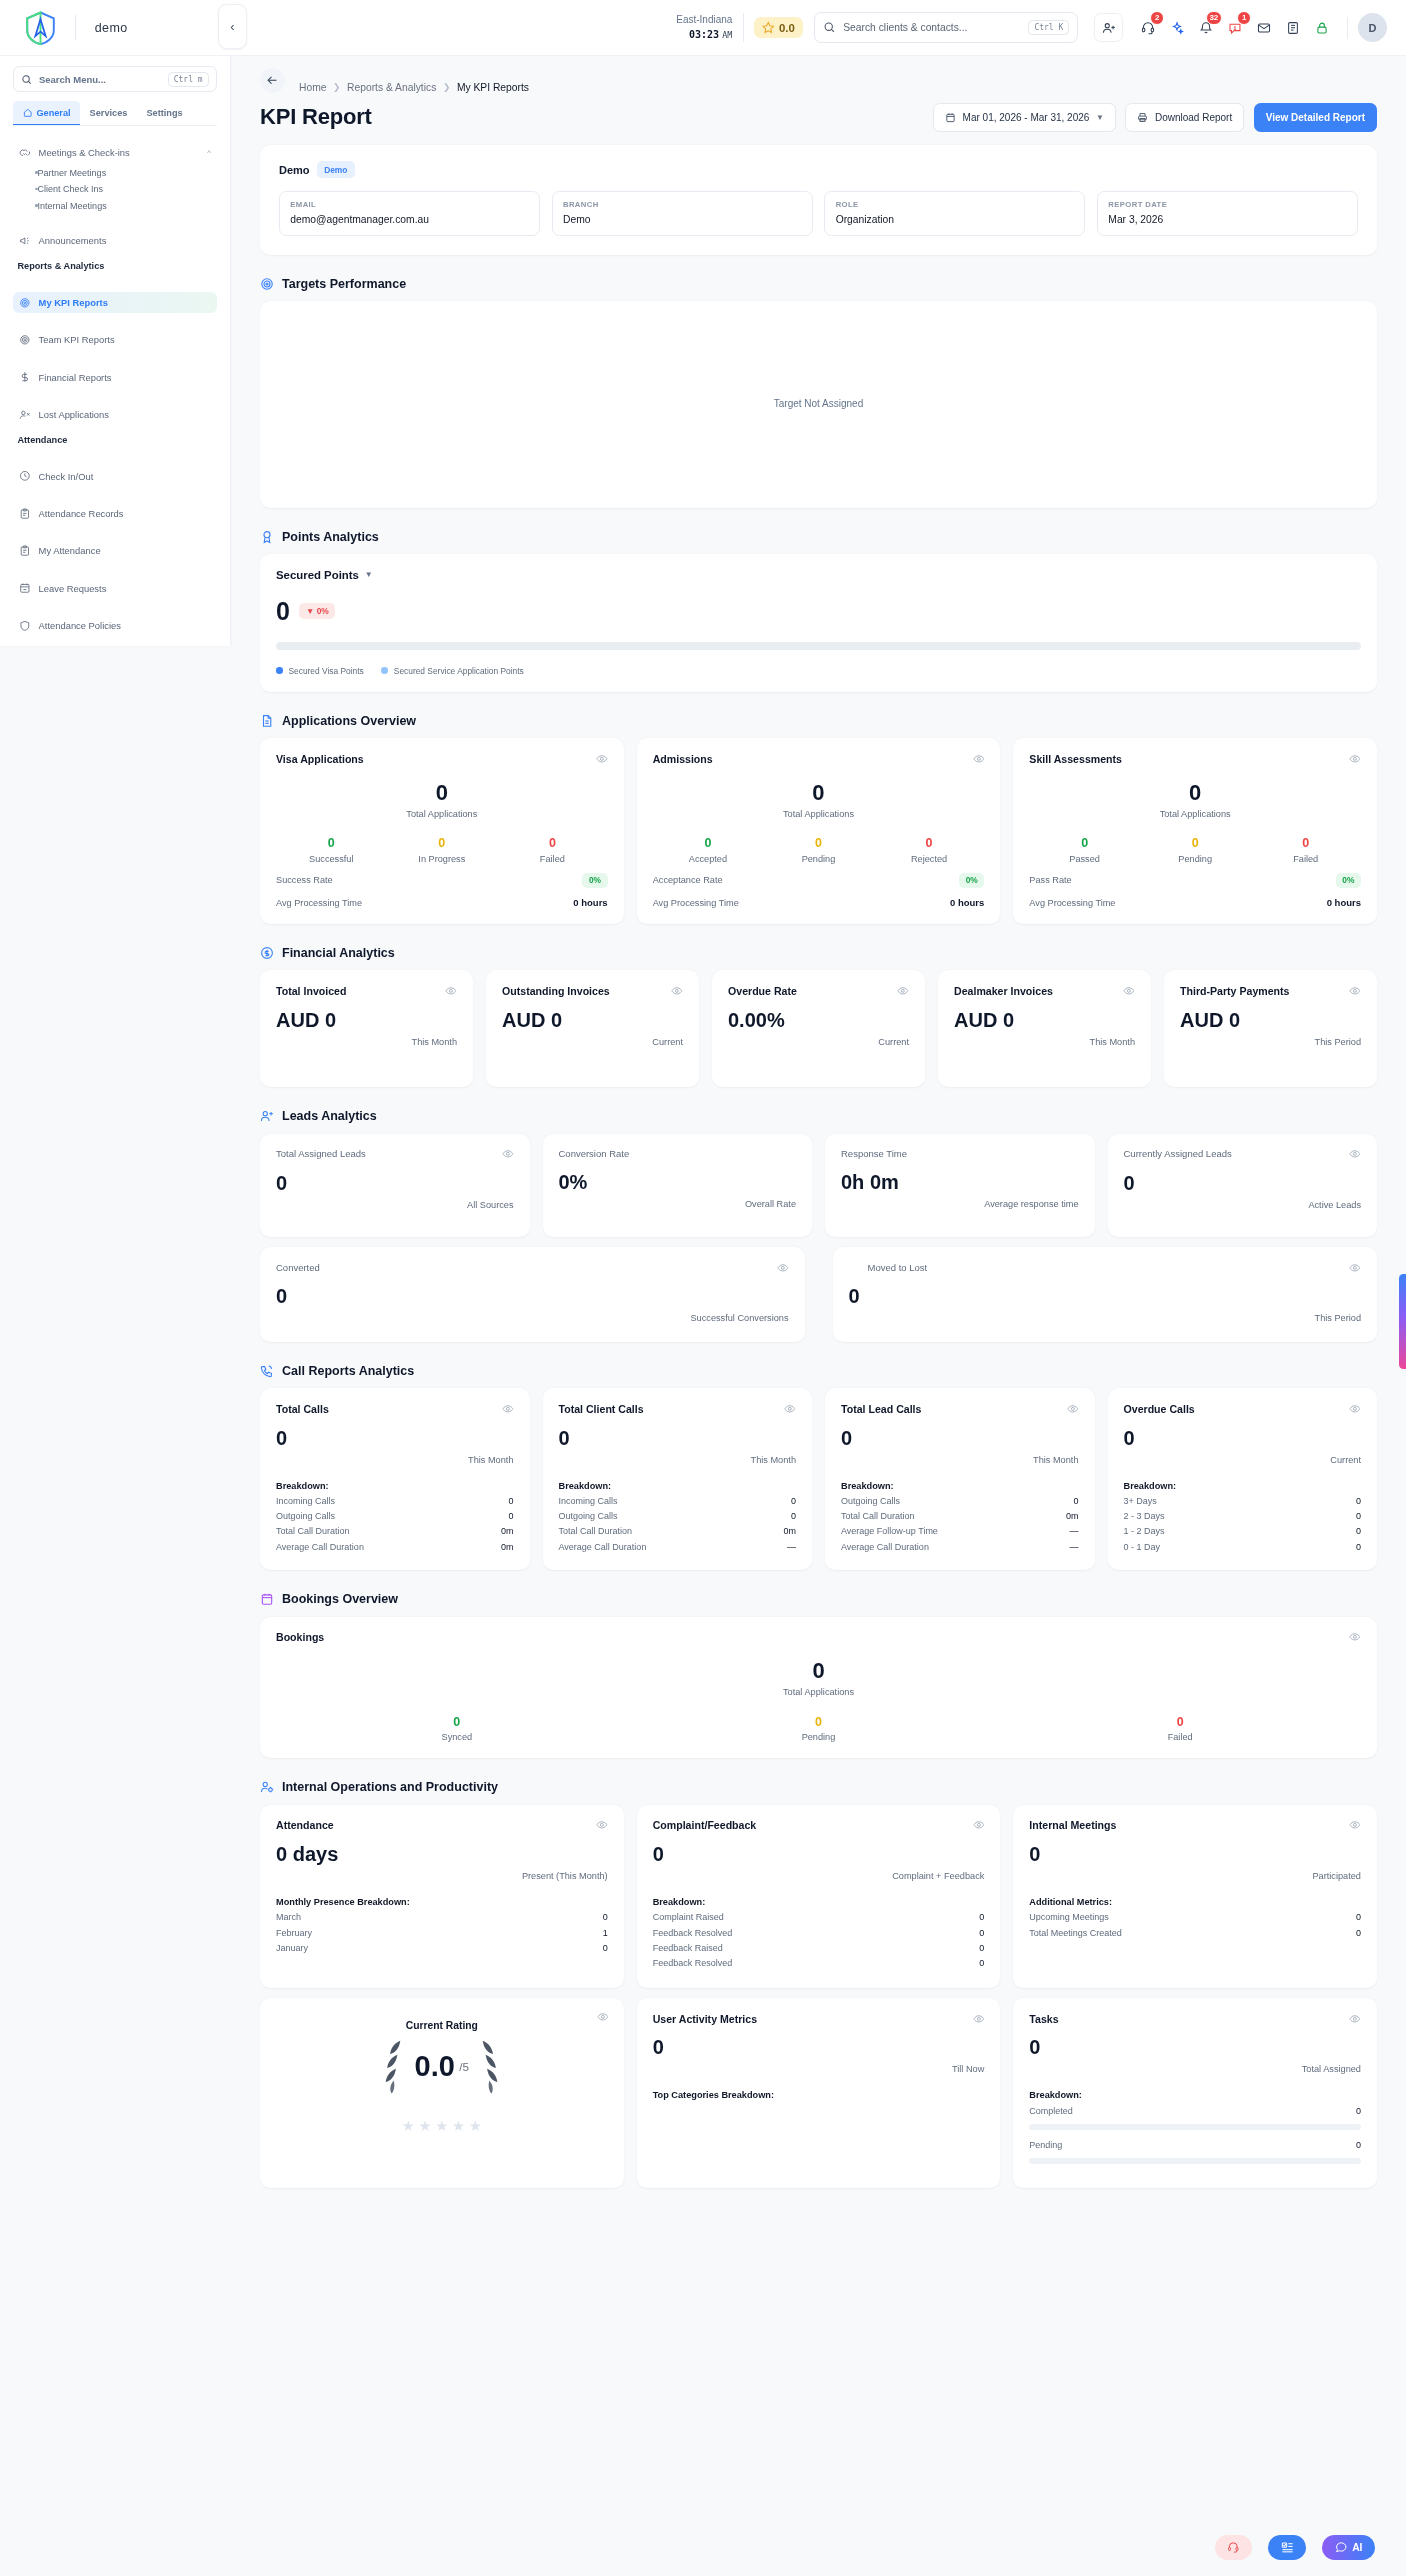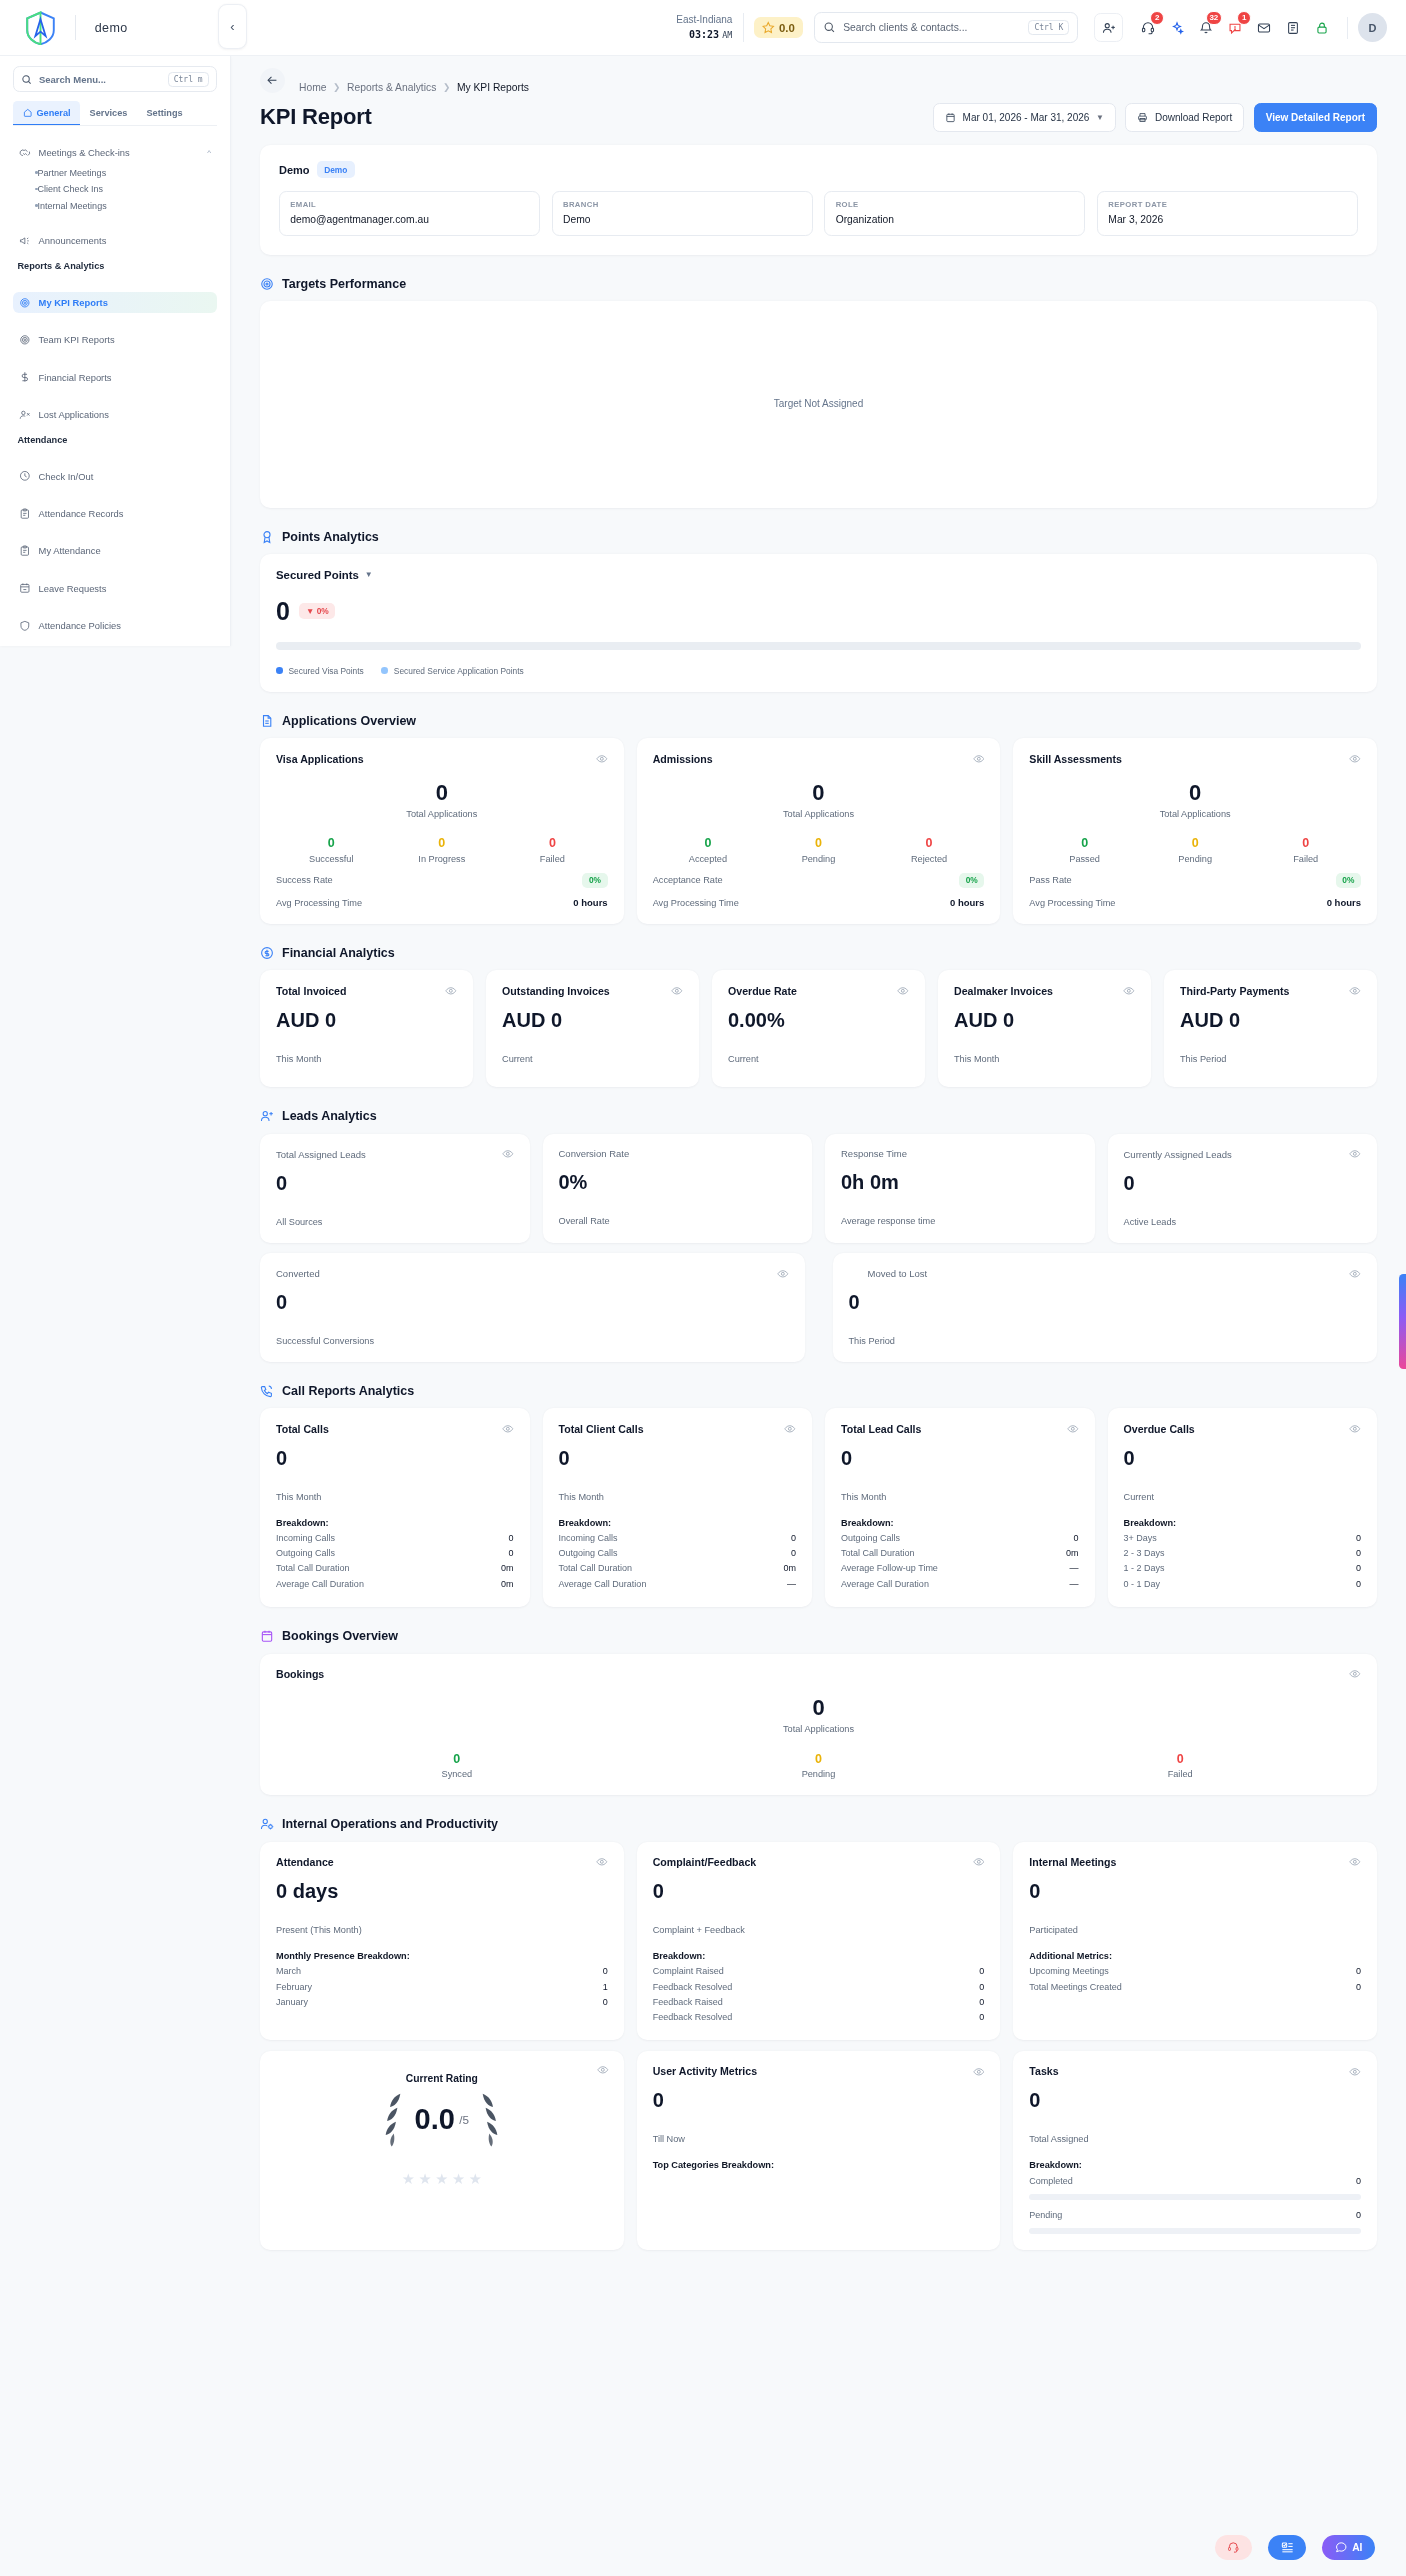--- a/index.html
+++ b/index.html
@@ -131,41 +131,41 @@
   }
   .card-grid { display: grid; gap: 13px; margin: 10.3px 29px 0 29px; }
   .g3 { grid-template-columns: repeat(3, 1fr); }
   .g4 { grid-template-columns: repeat(4, 1fr); }
   .g5 { grid-template-columns: repeat(5, 1fr); }
   .g2 { grid-template-columns: repeat(2, 1fr); gap: 28px; }
   .card {
     background: #fff; border-radius: 10.3px; padding: 14.6px 16px 16px 16px;
     box-shadow: 0 0.7px 2.2px rgba(16,24,40,.05);
   }
-  .card-head { display: flex; align-items: flex-end; }
+  .card-head { display: flex; align-items: flex-start; }
   .card-title { font-size: 10.6px; font-weight: 700; color: #0f172a; }
   .eye { margin-left: auto; color: #9aa5b4; }
   .full-card { margin: 10.3px 29px 0 29px; }
 
   .big-center { text-align: center; margin-top: 16px; }
   .big-num { font-size: 22px; font-weight: 700; color: #0f172a; line-height: 1.1; }
   .sub-lbl { font-size: 9.2px; color: #5f6b7c; margin-top: 3.7px; }
 
   .tri { display: grid; grid-template-columns: repeat(3,1fr); text-align: center; margin-top: 17.6px; }
   .tri .n { font-size: 12.5px; font-weight: 700; }
   .tri .t { font-size: 9.2px; color: #5f6b7c; margin-top: 3.7px; }
   .green { color: #16a34a; } .amber { color: #eab308; } .red { color: #ef4444; }
   .orange { color: #f97316; }
 
   .kv { display: flex; align-items: center; font-size: 9.2px; color: #5f6b7c; margin-top: 9.5px; }
   .kv .kv-v { margin-left: auto; font-size: 9.5px; font-weight: 700; color: #0f172a; }
   .pct-chip { background: #e6f7ec; color: #16a34a; font-size: 8.4px; font-weight: 600; padding: 2.2px 6.6px; border-radius: 5.1px; margin-left: auto; }
 
   .metric-num { font-size: 20px; font-weight: 700; color: #0f172a; margin-top: 11.7px; }
-  .metric-sub { font-size: 9.2px; color: #5f6b7c; margin-top: 22px; }
+  .metric-sub { font-size: 9.2px; color: #5f6b7c; margin-top: 5px; text-align: right; }
 
   .bd-title { font-size: 9.2px; font-weight: 700; color: #111827; margin-top: 16px; margin-bottom: 2.9px; }
   .bd-row { display: flex; align-items: center; font-size: 9px; color: #5f6b7c; padding: 2.6px 0; }
   .bd-row .bv { margin-left: auto; font-size: 9px; color: #0f172a; }
 
   .points-head { display: flex; align-items: center; gap: 5.9px; font-size: 11.4px; font-weight: 700; color: #0f172a; }
   .points-val-row { display: flex; align-items: center; gap: 9.5px; margin-top: 16px; }
   .points-val { font-size: 25px; font-weight: 700; color: #0f172a; }
   .pct-down { background: #fde8e8; color: #e5484d; font-size: 8.4px; font-weight: 600; padding: 2.9px 6.6px; border-radius: 5.1px; }
   .track { height: 8px; border-radius: 5.1px; background: #e9edf2; margin-top: 16px; }

